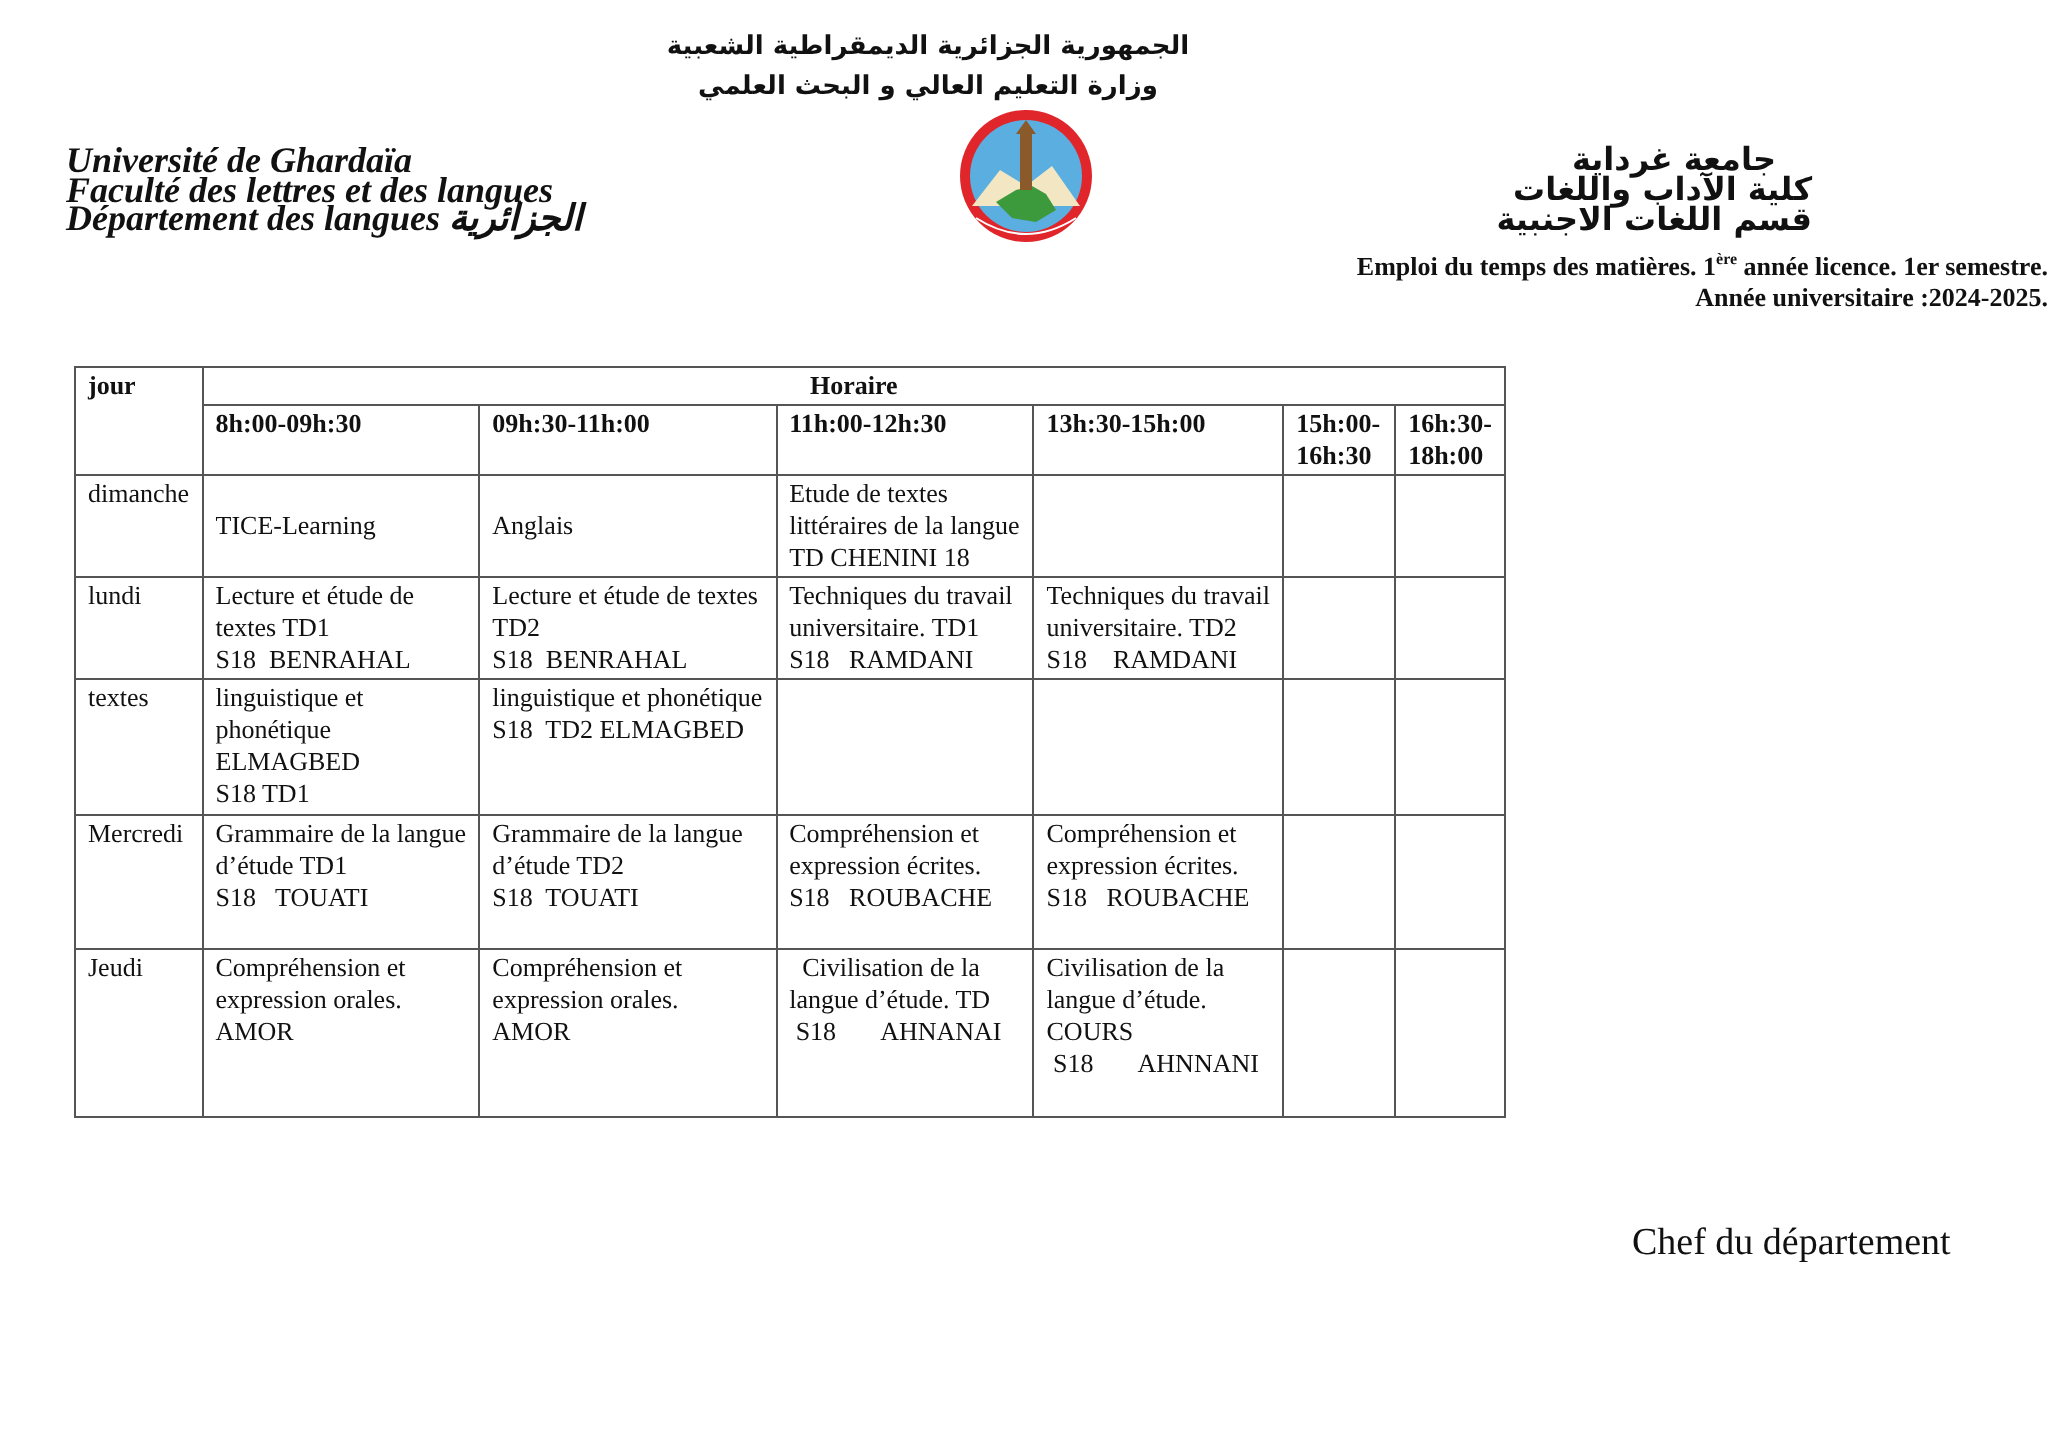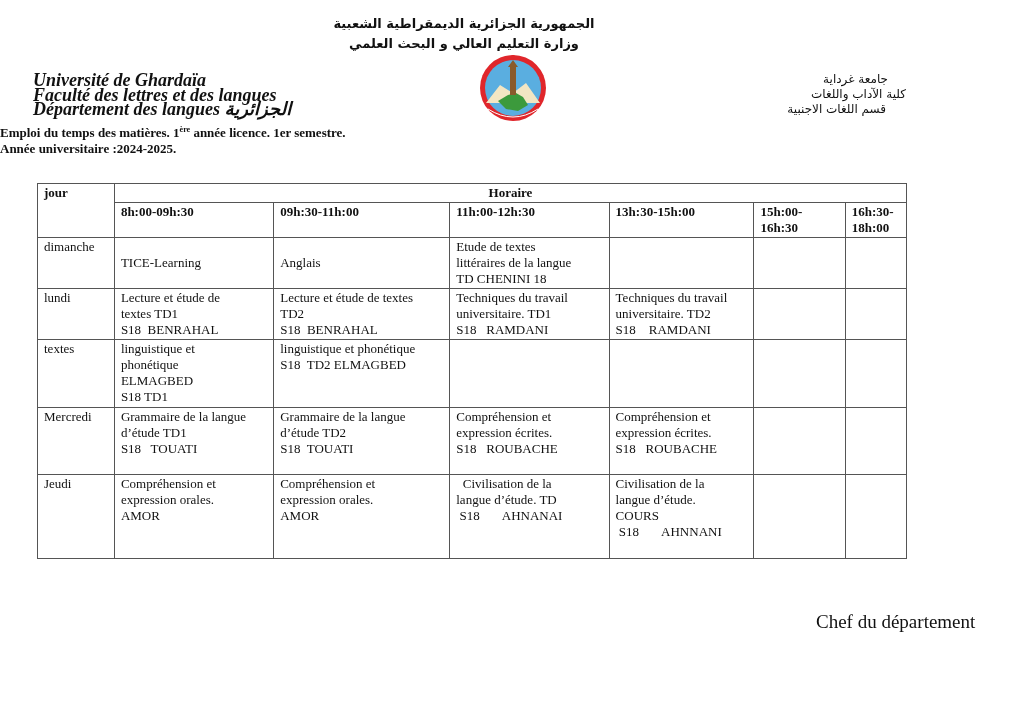--- a/index.html
+++ b/index.html
@@ -36,50 +36,50 @@
       font-style: italic;
       line-height: 14.5px;
     }
     .right-header {
       position: absolute;
       top: 72px;
       right: 118px;
       direction: rtl;
       text-align: right;
       font-family: "DejaVu Sans", sans-serif;
-      font-size: 12px;
-      font-weight: normal;
+      font-size: 16px;
+      font-weight: bold;
       line-height: 15px;
     }
     .right-header .l1 { margin-right: 18px; }
     .right-header .l2 { margin-right: 0px; }
-    .right-header .l3 { margin-right: 20px; }
+    .right-header .l3 { }
     .logo {
       position: absolute;
       top: 53px;
       left: 478px;
       width: 70px;
       height: 70px;
     }
     .title-block {
       position: absolute;
       top: 122px;
       left: 0;
       width: 1024px;
-      text-align: left;
+      text-align: right;
       font-weight: bold;
       font-size: 13px;
       line-height: 16px;
     }
     .title-block sup { font-size: 8px; }
     table.schedule {
       position: absolute;
       top: 183px;
       left: 37px;
-      width: 870px;
+      width: 716px;
       border-collapse: collapse;
       font-size: 13px;
       line-height: 16px;
     }
     table.schedule td, table.schedule th {
       border: 1px solid #555555;
       vertical-align: top;
       text-align: left;
       padding: 1px 6px 1px 6px;
       font-weight: normal;

